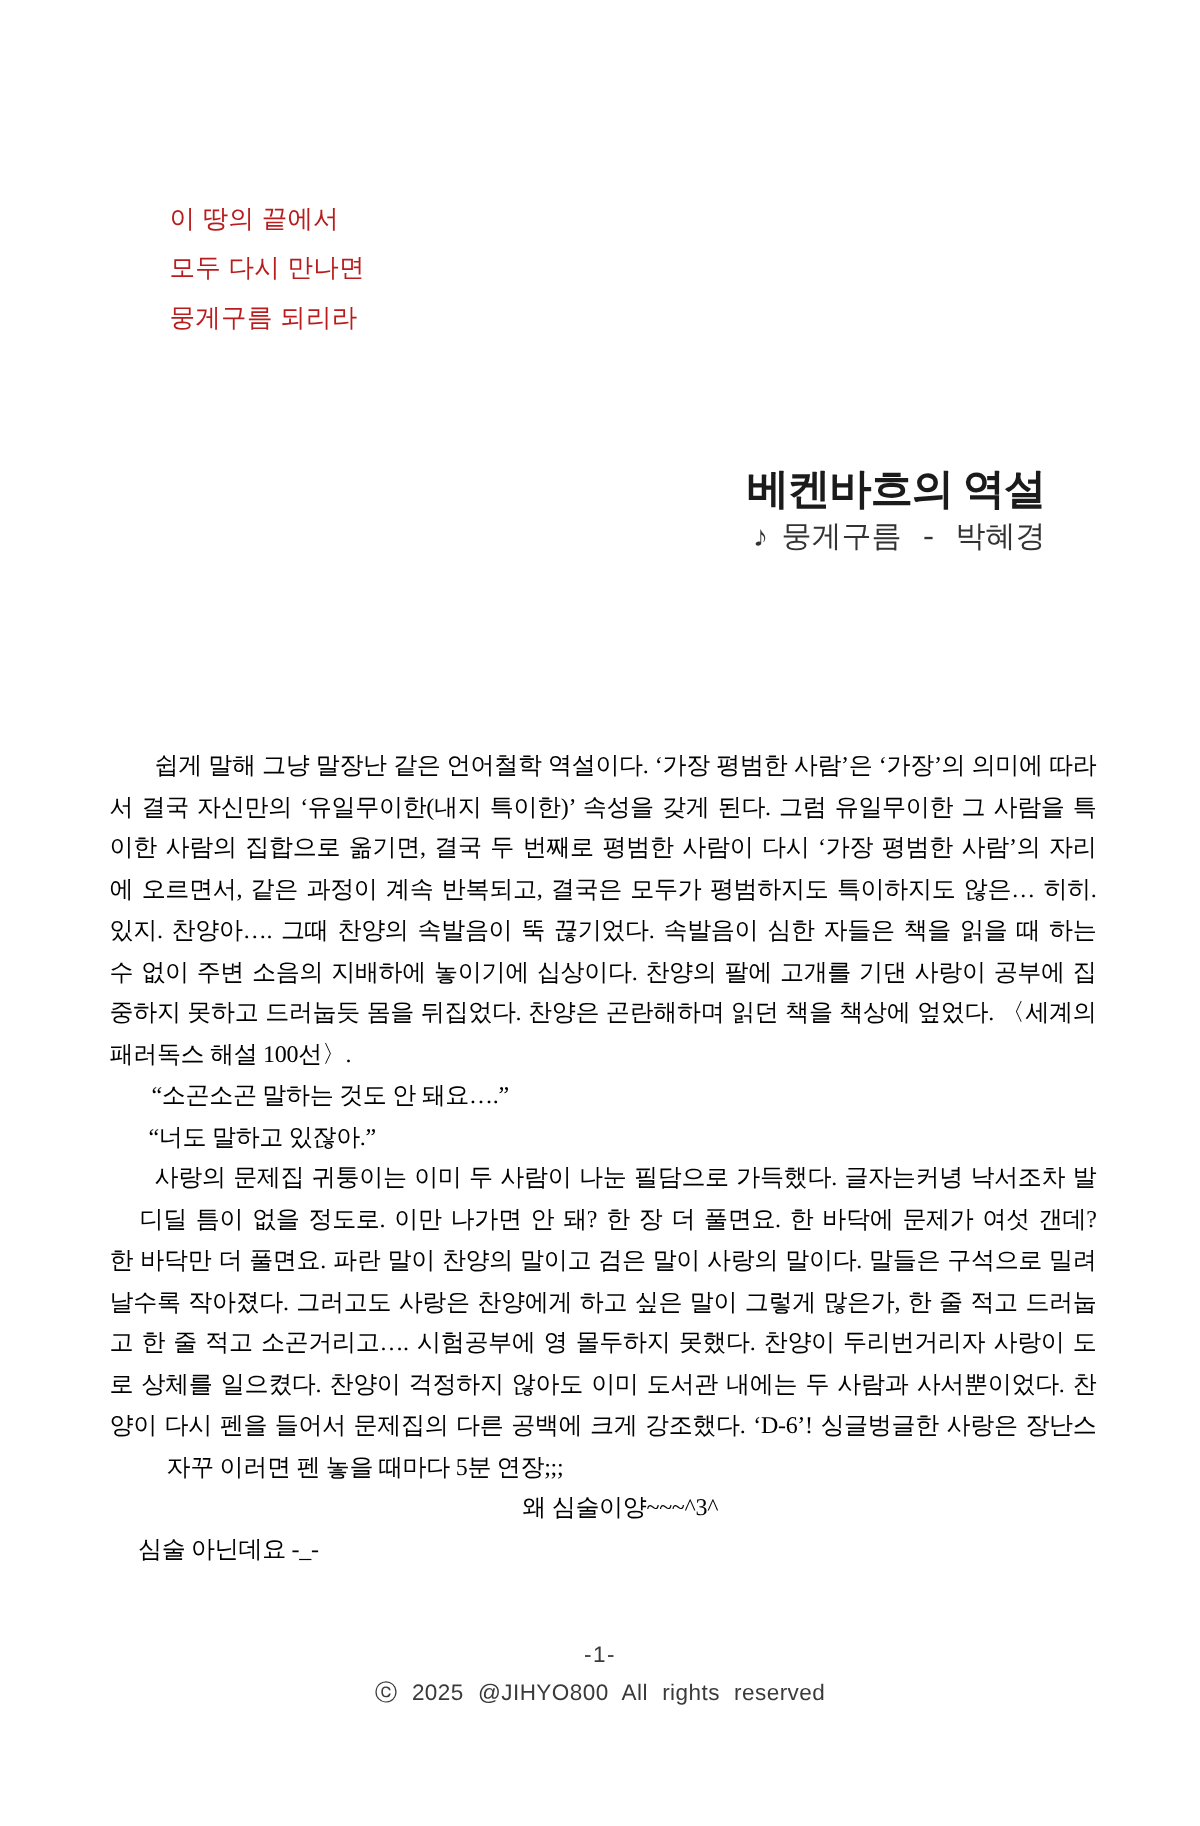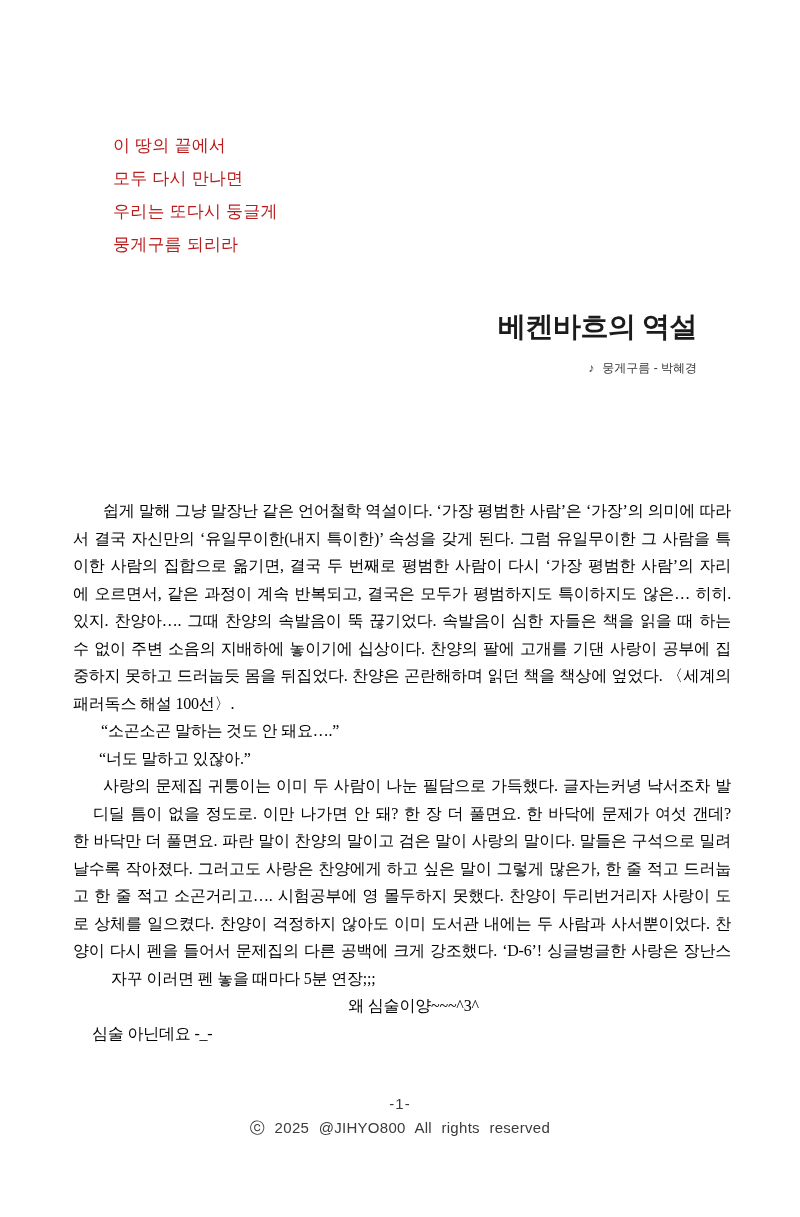--- a/index.html
+++ b/index.html
@@ -35,23 +35,22 @@
   }
   .doc-title {
     font-family: "Liberation Serif", "DejaVu Serif", serif;
     font-weight: 700;
     font-size: 28px;
     color: #1b1b1b;
     letter-spacing: -0.5px;
     line-height: 34px;
   }
   .song-credit {
-    margin-top: 16px;
-    font-family: Liberation Sans, sans-serif;
-    font-size: 12px;
+    font-family: Liberation Mono, monospace;
+    font-size: 20px;
     color: #333333;
   }
   .song-credit .note { margin-right: 8px; }
 
   
   .body-text {
     position: absolute;
     left: 73px;
     top: 497px;
     width: 658px;
@@ -83,21 +82,20 @@
   }
   .page-number { top: 1095px; font-size: 15px; letter-spacing: 1px; }
   .copyright  { top: 1119px; font-size: 15px; word-spacing: 5px; letter-spacing: 0.3px; }
 </style>
 </head>
 <body>
 
 <div class="poem">
     <div>이 땅의 끝에서</div>
     <div>모두 다시 만나면</div>
-    <div>우리는 또다시 둥글게</div>
     <div>뭉게구름 되리라</div>
   </div>
 
 <div class="title-block">
   <div class="doc-title">베켄바흐의 역설</div>
   <div class="song-credit">
     <span class="note">♪</span><span>뭉게구름 - 박혜경</span>
   </div>
 </div>
 

